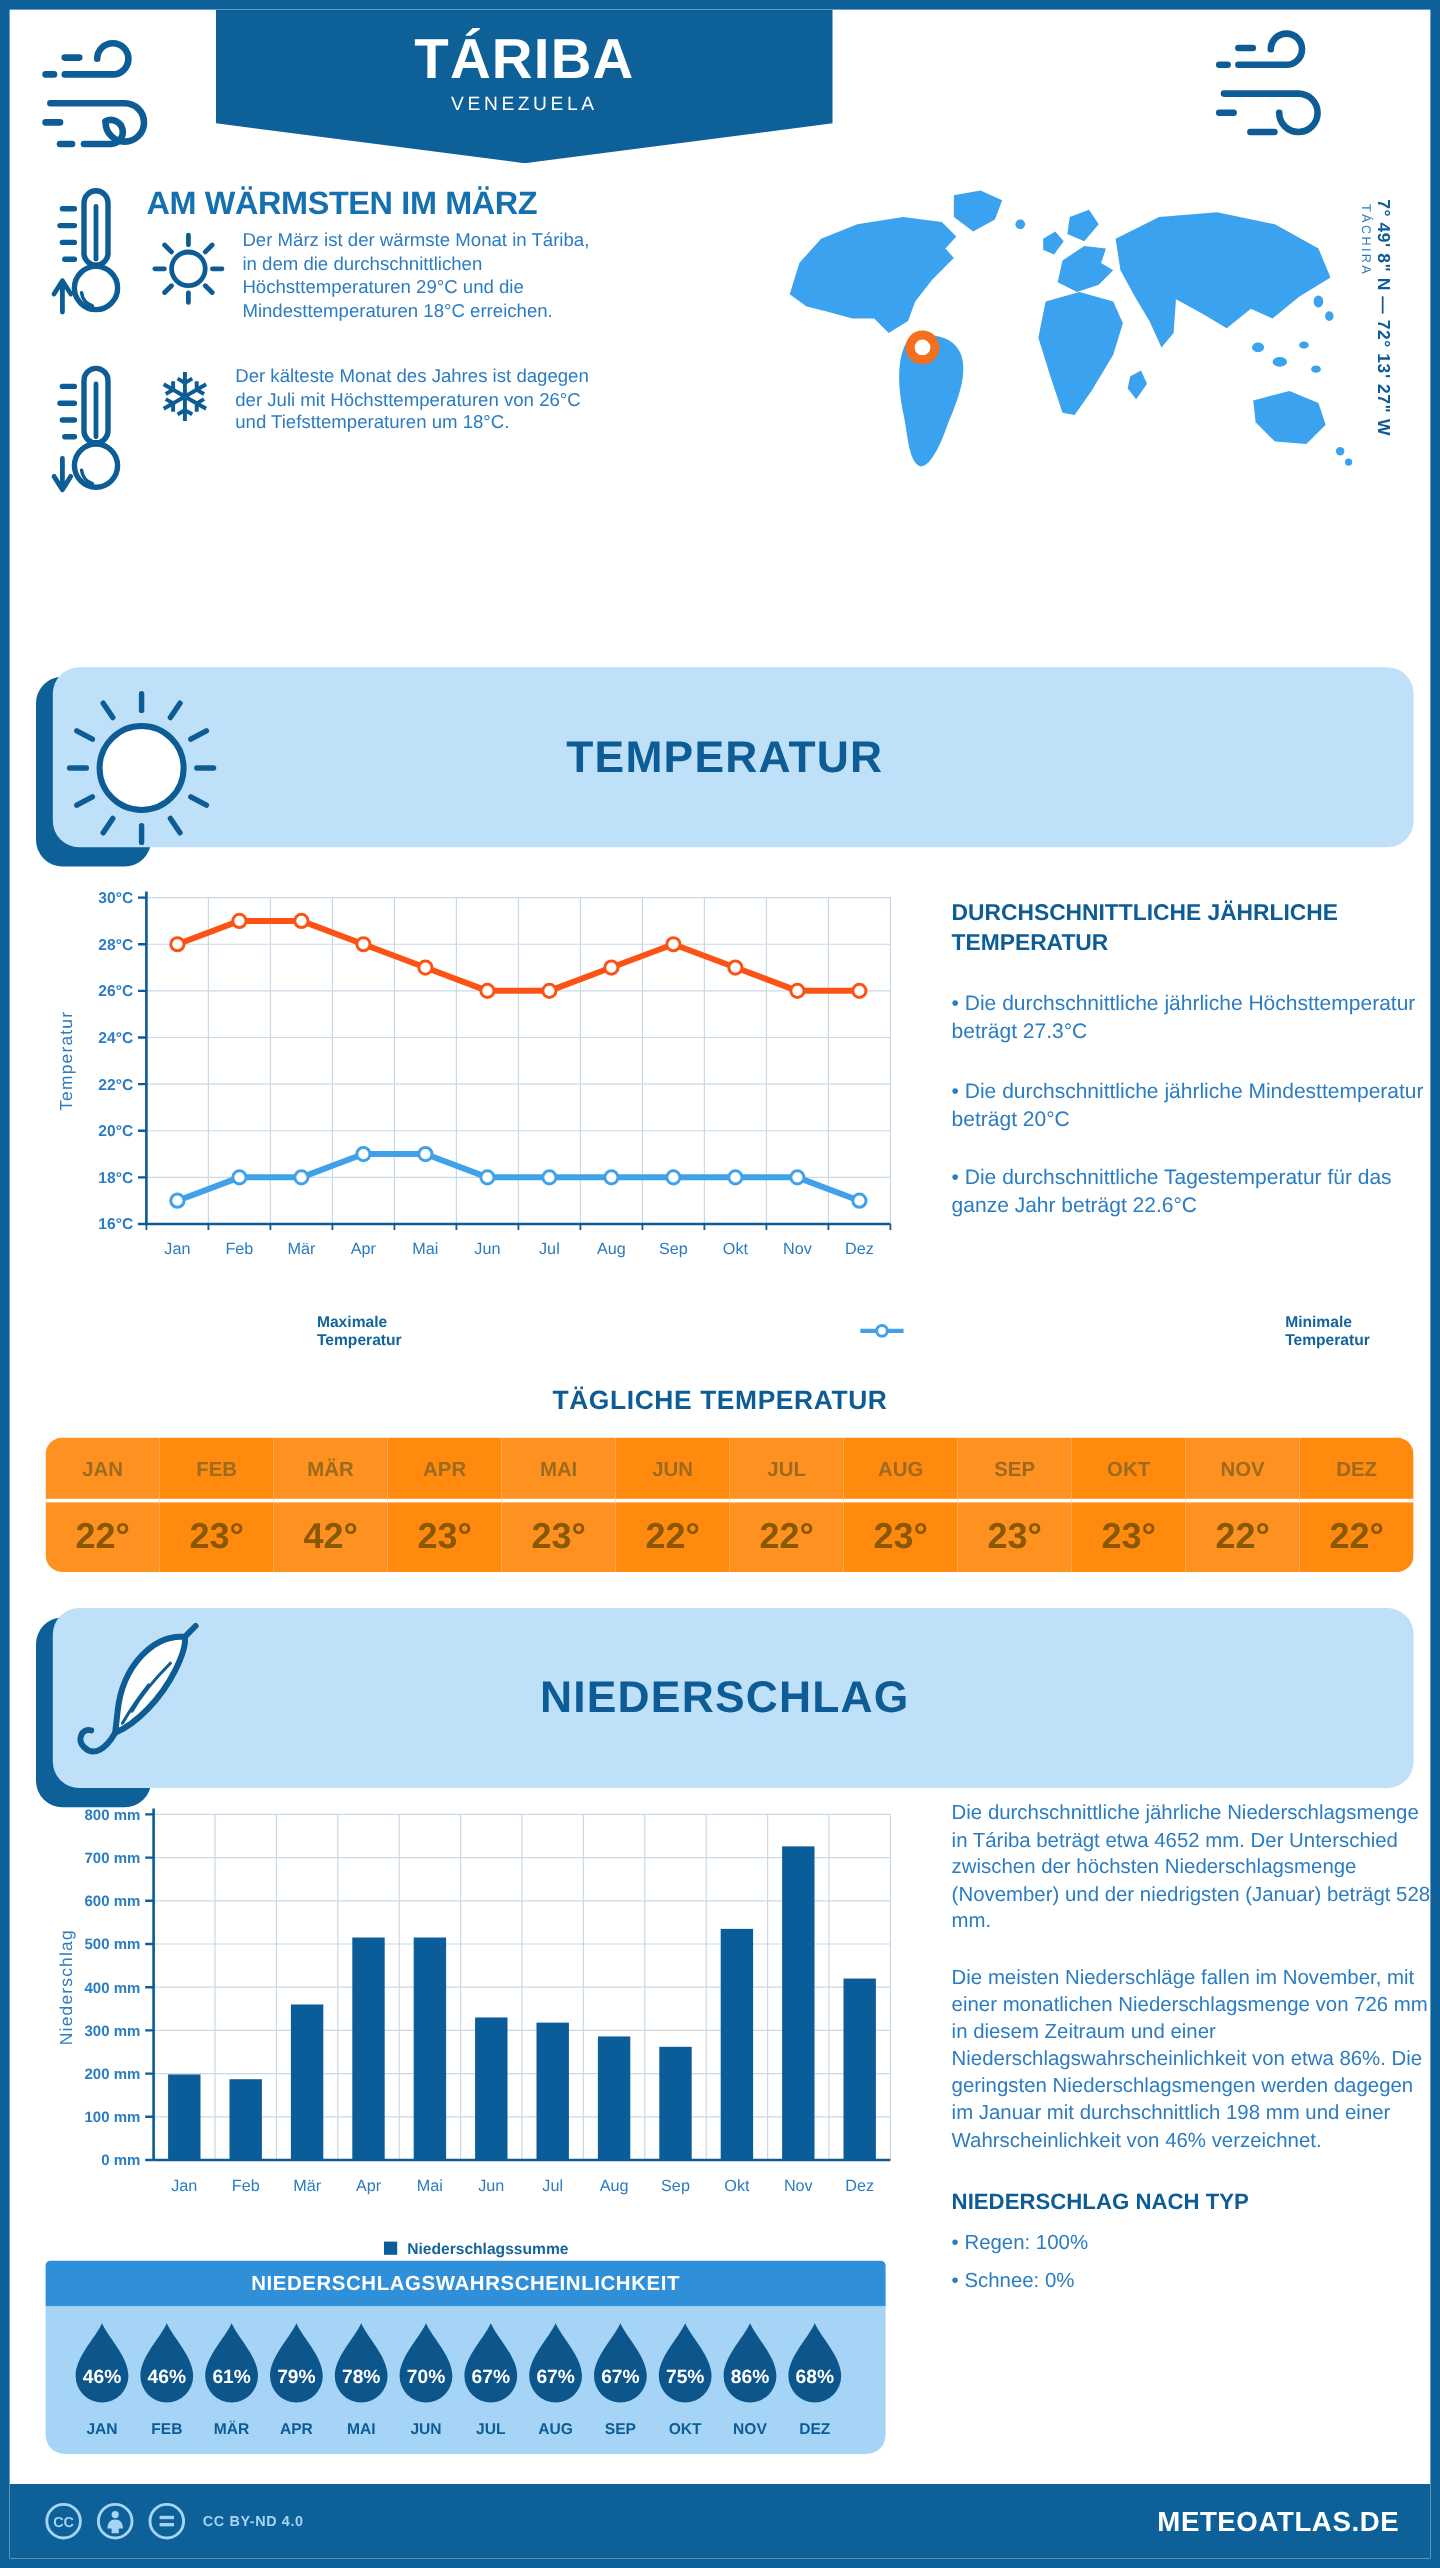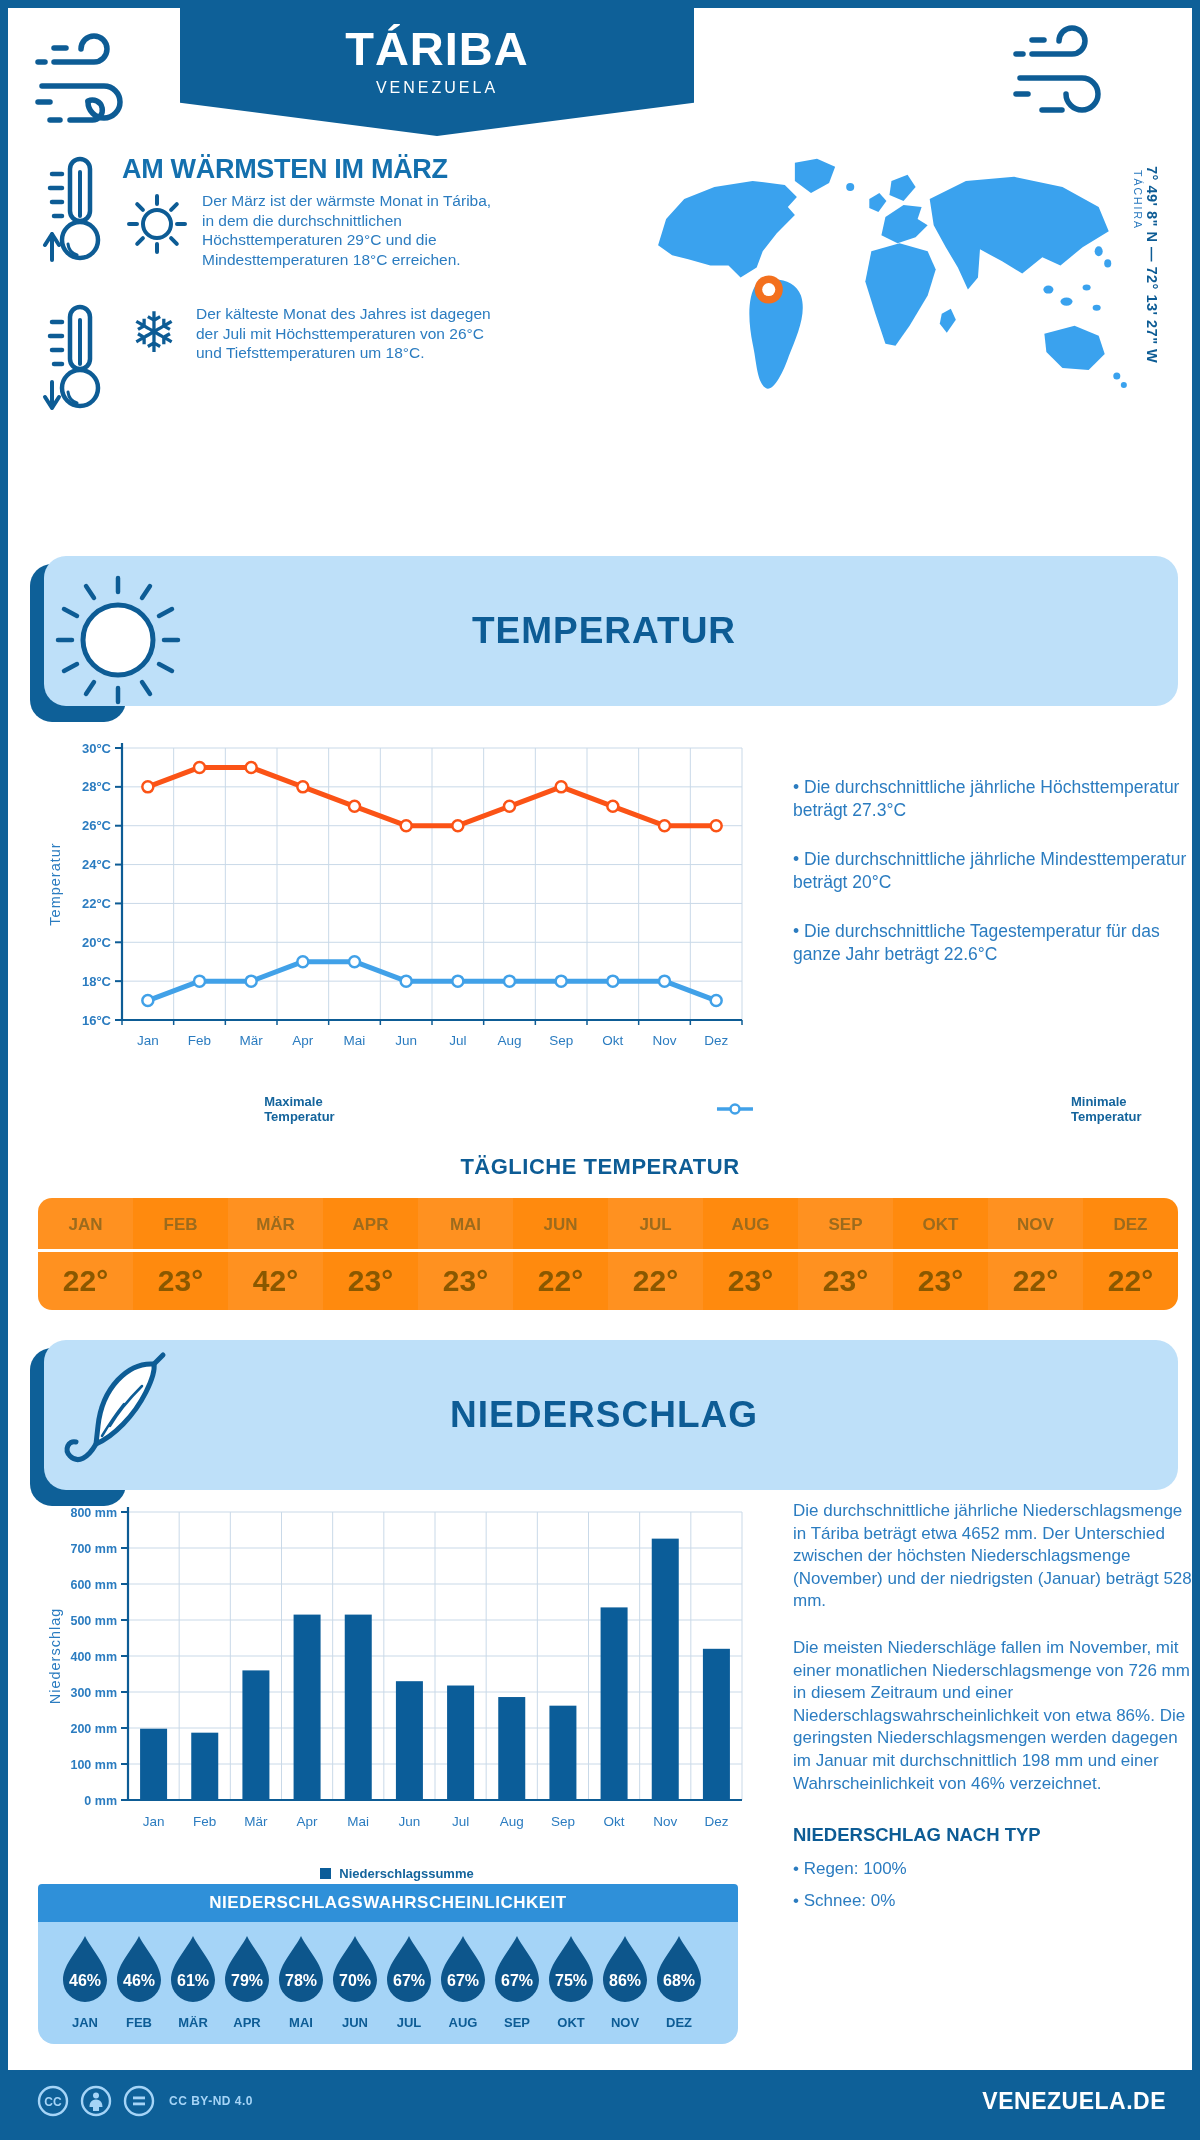--- a/index.html
+++ b/index.html
@@ -303,20 +303,21 @@
           <svg width="40" height="12" viewBox="0 0 40 12">
             <line x1="2" y1="6" x2="38" y2="6" stroke="#41a1e8" stroke-width="3.5"></line>
             <circle cx="20" cy="6" r="4.5" fill="#fff" stroke="#41a1e8" stroke-width="2.5"></circle>
           </svg>
           <span>Minimale Temperatur</span>
         </div>
       </div>
   </div>
 
   <div class="abs col-text" style="top:742px;">
+    <h3>DURCHSCHNITTLICHE JÄHRLICHE TEMPERATUR</h3>
     <div class="bullet">• Die durchschnittliche jährliche Höchsttemperatur beträgt 27.3°C</div>
     <div class="bullet">• Die durchschnittliche jährliche Mindesttemperatur beträgt 20°C</div>
     <div class="bullet">• Die durchschnittliche Tagestemperatur für das ganze Jahr beträgt 22.6°C</div>
   </div>
 
   <div class="abs daily-head">TÄGLICHE TEMPERATUR</div>
   <div class="abs daily-table">
       <div class="cell">
         <div class="m">JAN</div>
         <div class="v">22°</div>
@@ -531,16 +532,16 @@
         <circle cx="17" cy="11.5" r="3" fill="#a5d4f7"></circle>
         <path d="M17 15.5 c-5 0 -6.5 4 -6.5 7.5 h3.5 v4 h6 v-4 h3.5 c0 -3.5 -1.5 -7.5 -6.5 -7.5 Z" fill="#a5d4f7"></path>
       </svg>
       <svg width="34" height="34" viewBox="0 0 34 34">
         <circle cx="17" cy="17" r="14" fill="none" stroke="#a5d4f7" stroke-width="2.4"></circle>
         <rect x="11" y="12.5" width="12" height="2.8" fill="#a5d4f7"></rect>
         <rect x="11" y="18.5" width="12" height="2.8" fill="#a5d4f7"></rect>
       </svg>
       <span class="lic-label">CC BY-ND 4.0</span>
     </div>
-    <span class="site">VENEZUELA.DE</span>
+    <span class="site">METEOATLAS.DE</span>
   </div>
 
 </div>
 
 </body></html>

